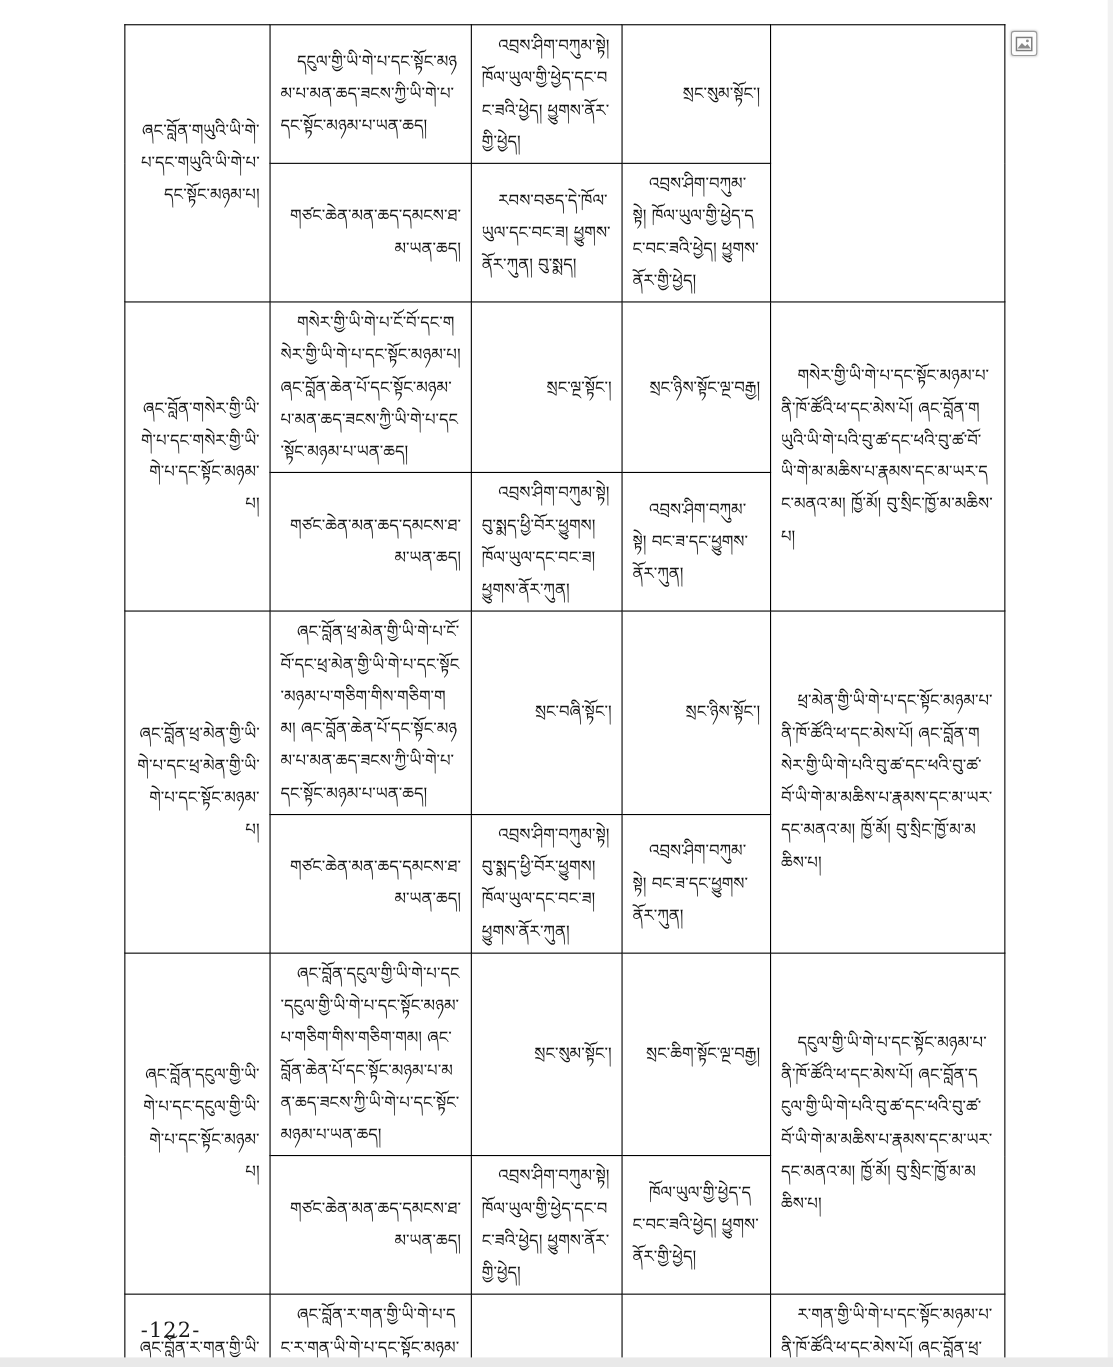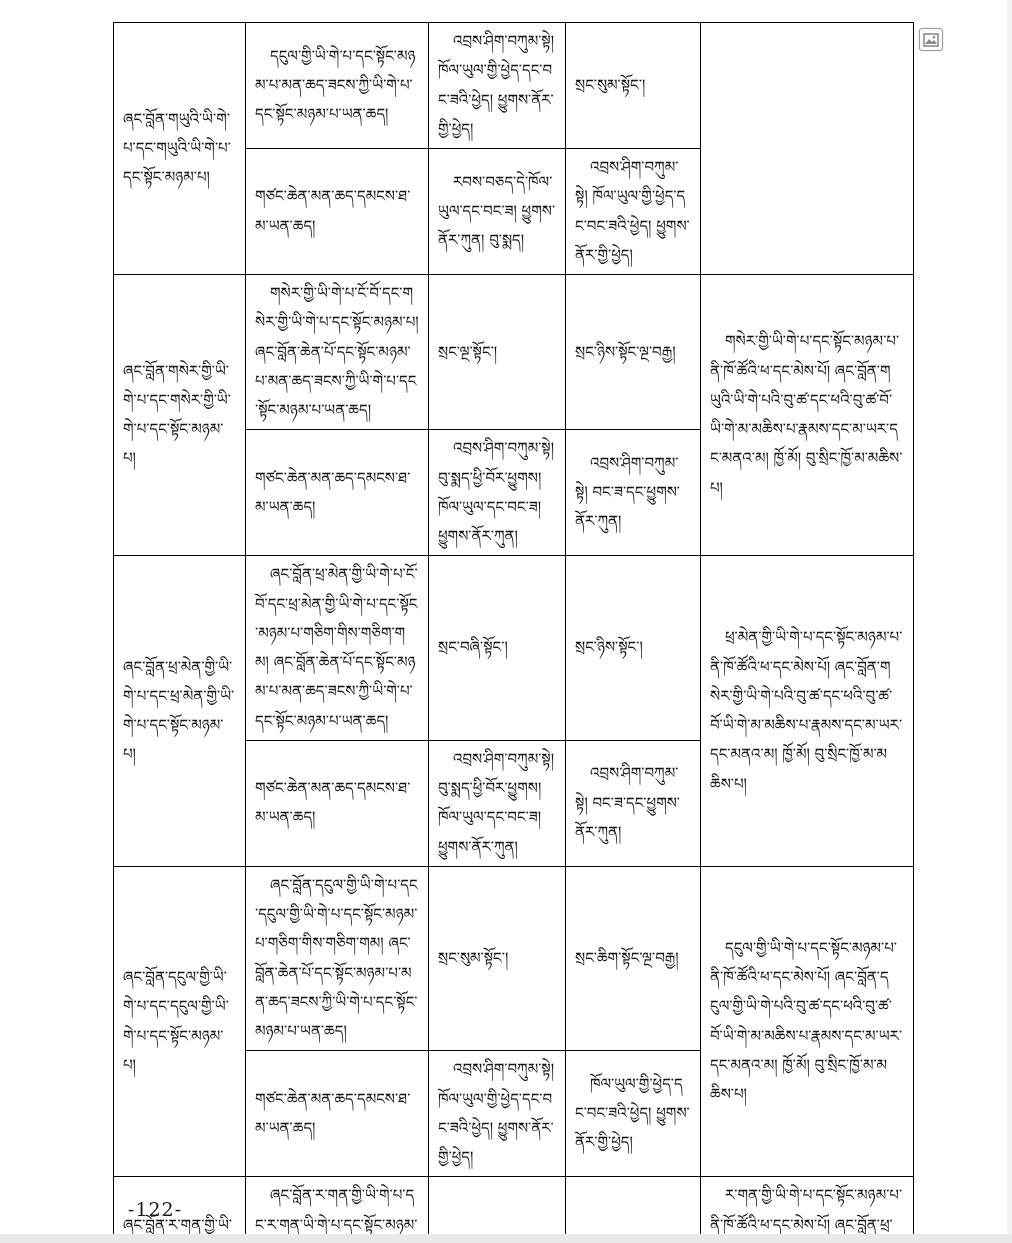--- a/index.html
+++ b/index.html
@@ -20,21 +20,21 @@
   table.law{
     border-collapse:collapse;table-layout:fixed;width:800px;
     font-size:15px;line-height:1.95;
   }
   table.law td{
     border:1px solid #000;vertical-align:middle;
     padding:4px 9px;overflow:hidden;
     word-break:break-all;overflow-wrap:anywhere;
   }
   td.t{text-align:left;text-indent:1em;}
-  td.c{text-align:left;text-indent:0;}
+  td.c{text-align:right;text-indent:0;}
   .pageno{
     position:absolute;left:128px;top:1198px;
     font-family:"DejaVu Serif","Liberation Serif",serif;
     font-size:19px;letter-spacing:1px;color:#1a1a1a;text-align:right;
   }
 </style>
 </head>
 <body>
 
 <div class="tbl-wrap">

